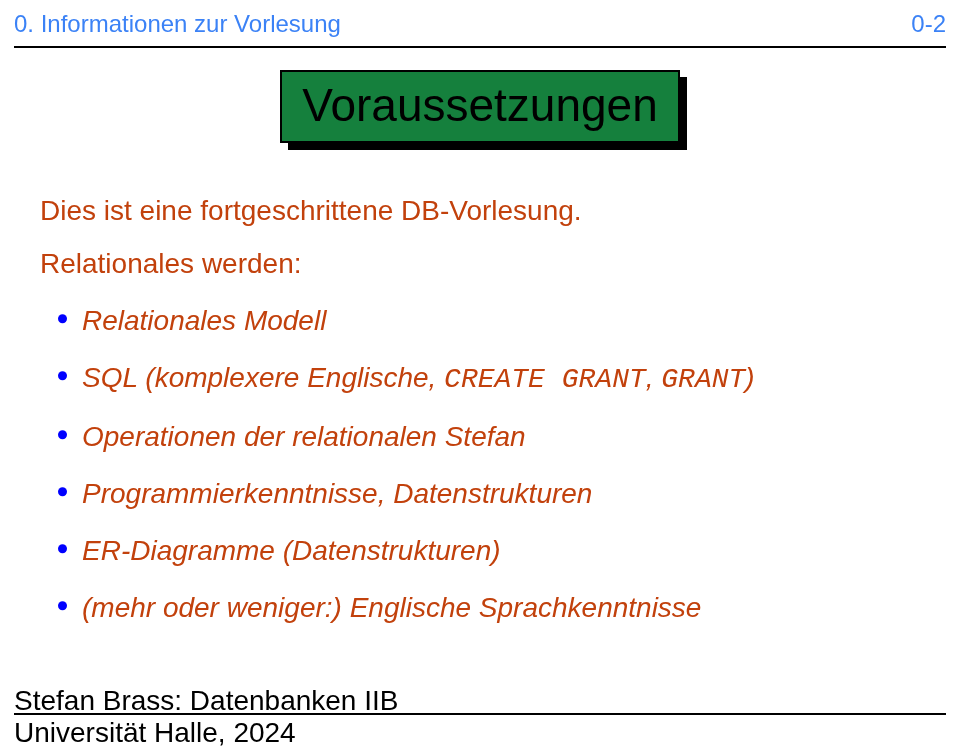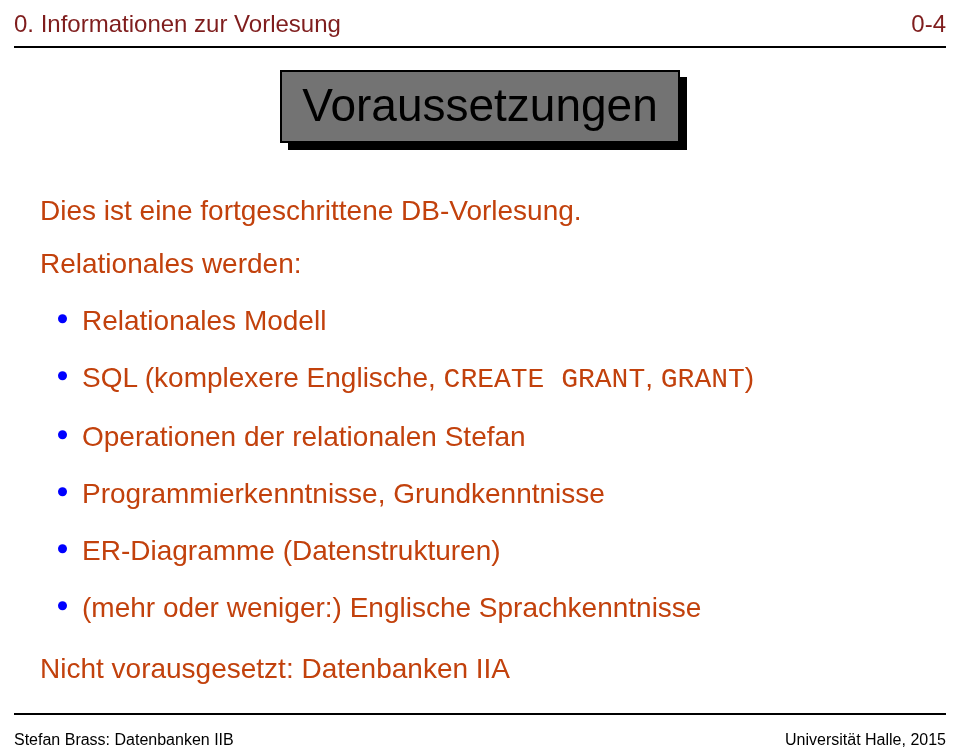--- a/index.html
+++ b/index.html
@@ -21,21 +21,21 @@
 
   
   .header {
     position: absolute;
     top: 10px;
     left: 14px;
     right: 14px;
     display: flex;
     justify-content: space-between;
     font-size: 24px;
-    color: #7f1d1d;
+    color: #3b82f6;
   }
   .header-rule {
     position: absolute;
     top: 46px;
     left: 14px;
     right: 14px;
     height: 0;
     border-top: 2px solid #000000;
   }
 
@@ -47,21 +47,21 @@
     width: 100%;
     display: flex;
     justify-content: center;
   }
   .title-shadow {
     position: relative;
   }
   .title-box {
     position: relative;
     border: 2px solid #000000;
-    background: #737373;
+    background: #15803d;
     padding: 8px 20px 10px 20px;
     font-size: 46px;
     line-height: 1.1;
     z-index: 2;
   }
   .title-box-bg {
     position: absolute;
     top: 7px;
     left: 8px;
     right: -7px;
@@ -85,20 +85,21 @@
   }
   ul.items {
     list-style: none;
     padding: 0;
     margin: 16px 0 0 0;
   }
   ul.items li {
     position: relative;
     padding-left: 42px;
     margin: 22px 0;
+    font-style: italic;
   }
   ul.items li::before {
     content: "";
     position: absolute;
     left: 18px;
     top: 0.5em;
     width: 9px;
     height: 9px;
     background: #0000ff;
     border-radius: 50%;
@@ -120,32 +121,33 @@
     height: 0;
     border-top: 2px solid #000000;
   }
   .footer {
     position: absolute;
     bottom: 6px;
     left: 14px;
     right: 14px;
     display: flex;
     justify-content: space-between;
-    font-size: 16px;
+    font-size: 28px;
     color: #000000;
+    flex-direction: column;
   }
 </style>
 </head>
 <body>
 
 <div class="slide">
 
   <div class="header">
     <span>0. Informationen zur Vorlesung</span>
-    <span>0-4</span>
+    <span>0-2</span>
   </div>
   <div class="header-rule"></div>
 
   <div class="title-wrap">
     <div class="title-shadow">
       <div class="title-box-bg"></div>
       <div class="title-box">Voraussetzungen</div>
     </div>
   </div>
 
@@ -157,32 +159,31 @@
       <li>
         <span>Relationales Modell</span>
       </li>
       <li>
         <span>SQL (komplexere Englische, </span><span class="tt">CREATE GRANT</span><span>, </span><span class="tt">GRANT</span><span>)</span>
       </li>
       <li>
         <span>Operationen der relationalen Stefan</span>
       </li>
       <li>
-        <span>Programmierkenntnisse, Grundkenntnisse</span>
+        <span>Programmierkenntnisse, Datenstrukturen</span>
       </li>
       <li>
         <span>ER-Diagramme (Datenstrukturen)</span>
       </li>
       <li>
         <span>(mehr oder weniger:) Englische Sprachkenntnisse</span>
       </li>
     </ul>
 
-    <div class="closing">Nicht vorausgesetzt: Datenbanken IIA</div>
   </div>
 
   <div class="footer-rule"></div>
   <div class="footer">
     <span>Stefan Brass: Datenbanken IIB</span>
-    <span>Universität Halle, 2015</span>
+    <span>Universität Halle, 2024</span>
   </div>
 
 </div>
 
 </body></html>

